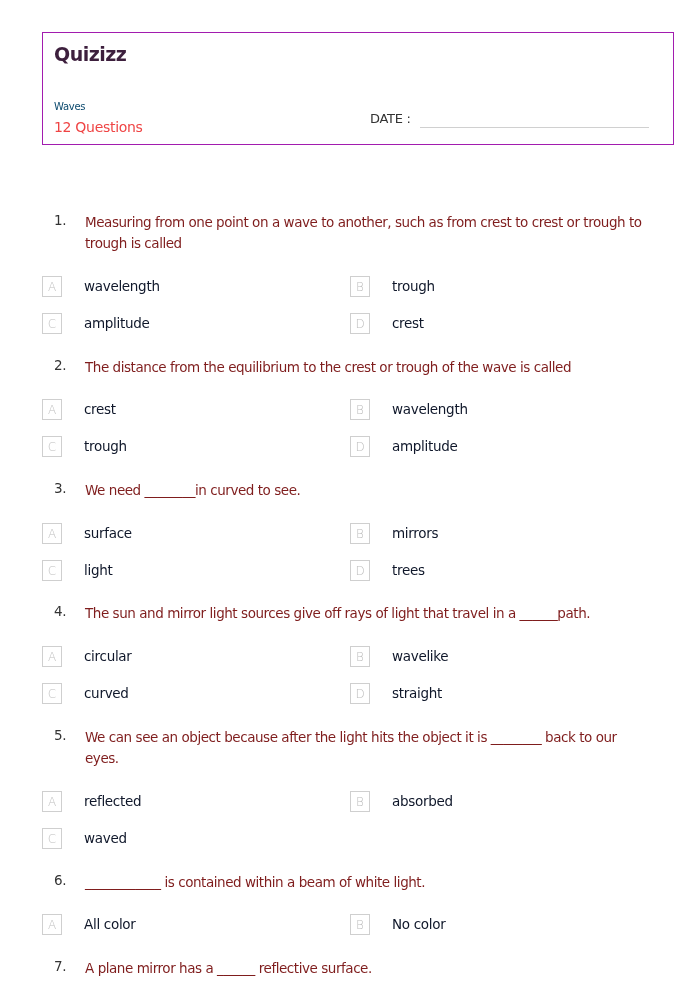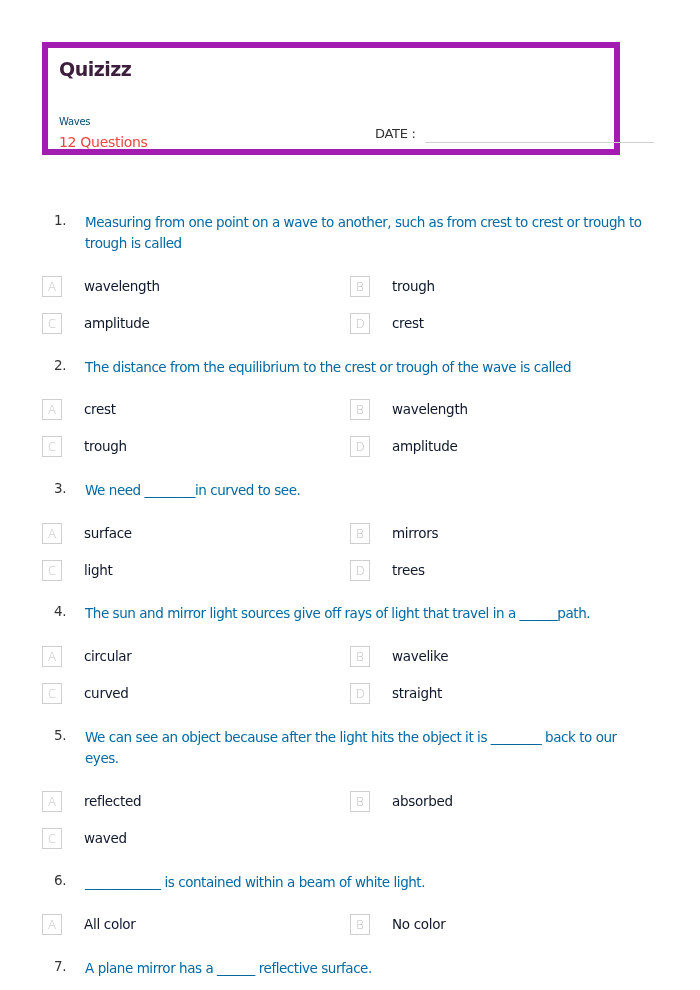--- a/index.html
+++ b/index.html
@@ -1,37 +1,37 @@
 <!DOCTYPE html>
 <html><head>
   <meta charset="utf-8">
   <style>
     * { box-sizing: border-box; margin: 0; padding: 0; }
     html, body { width: 700px; height: 990px; background: #ffffff; overflow: hidden; }
     body { font-family: "DejaVu Sans", sans-serif; color: #333333; position: relative; }
 
     .header-box {
-      position: absolute; left: 42px; top: 42px; width: 578px; height: 113px;
-      border: 6px solid #a21caf; background: #fff;
+      position: absolute; left: 42px; top: 32px; width: 632px; height: 113px;
+      border: 1px solid #a21caf; background: #fff;
     }
     .logo {
       position: absolute; left: 11px; top: 10px;
       font-family: "DejaVu Sans", sans-serif; font-weight: bold;
       font-size: 19px; letter-spacing: -0.5px; color: #3d1f3d;
     }
     .ws-title { position: absolute; left: 11px; top: 68px; font-size: 10px; color: #0c4a6e; letter-spacing: -0.3px; }
     .ws-count { position: absolute; left: 11px; top: 86px; font-size: 14px; color: #ef4444; letter-spacing: -0.3px; }
 
     .field { position: absolute; left: 327px; width: 278px; height: 20px; }
     .field-label { position: absolute; left: 0; bottom: 2px; font-size: 13px; color: #333; letter-spacing: -0.3px; }
     .field-line { position: absolute; left: 50px; right: -1px; bottom: 0; border-bottom: 1px solid #d0d0d0; }
 
     .question { position: absolute; left: 54px; width: 600px; }
     .q-num { position: absolute; left: 0; top: 0; font-size: 13.5px; color: #333; letter-spacing: -0.4px; }
-    .q-text { position: absolute; left: 31px; top: 0; width: 566px; font-size: 13.5px; line-height: 21px; color: #0369a1; letter-spacing: -0.45px; }
+    .q-text { position: absolute; left: 31px; top: 0; width: 566px; font-size: 13.5px; line-height: 21px; color: #7f1d1d; letter-spacing: -0.45px; }
 
     .opt { position: absolute; height: 21px; }
     .opt-box {
       position: absolute; left: 0; top: 0; width: 20px; height: 21px;
       border: 1px solid #cfcfcf; color: #bdbdbd; font-size: 12px;
       display: flex; align-items: center; justify-content: center; font-weight: 300;
     }
     .opt-text { position: absolute; left: 42px; top: 2px; font-size: 13.5px; color: #0f172a; white-space: nowrap; letter-spacing: -0.3px; }
     .col-a { left: 42px; }
     .col-b { left: 350px; }

